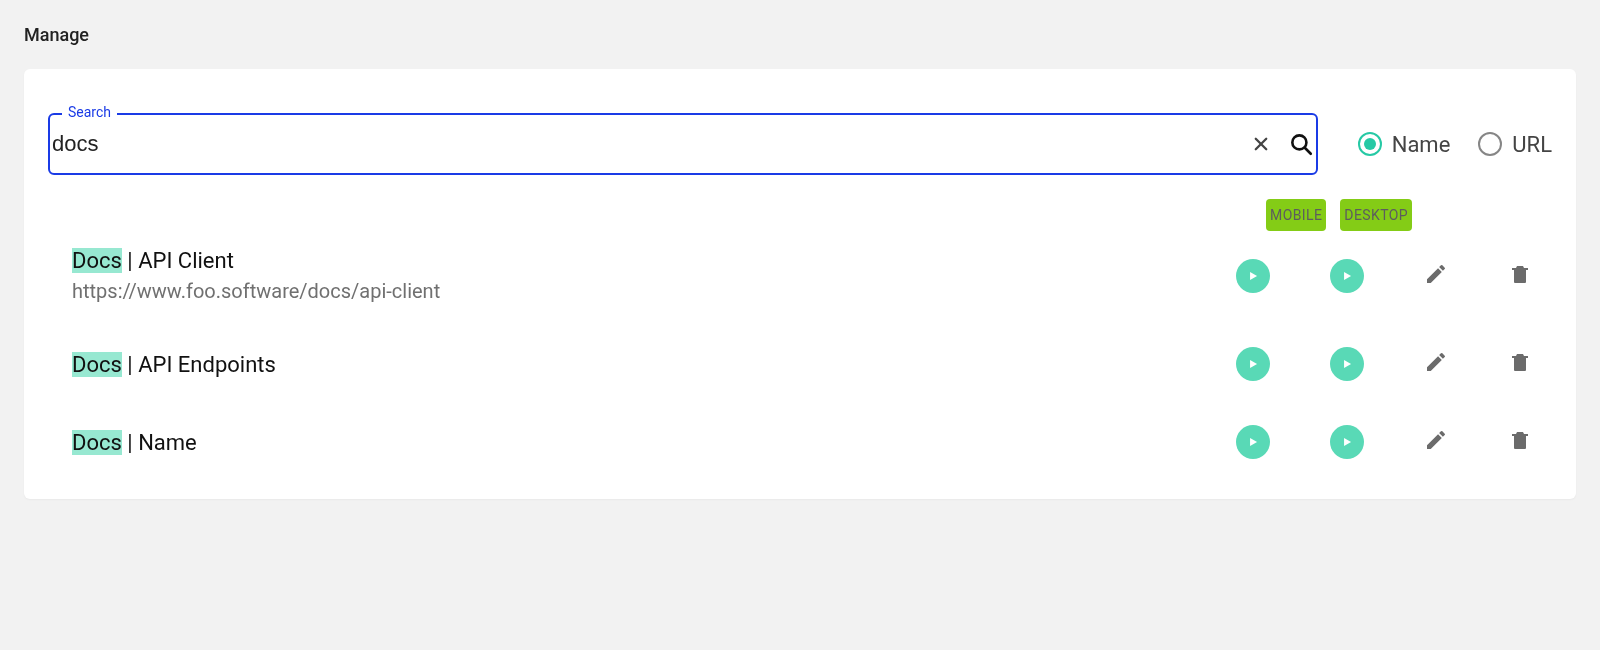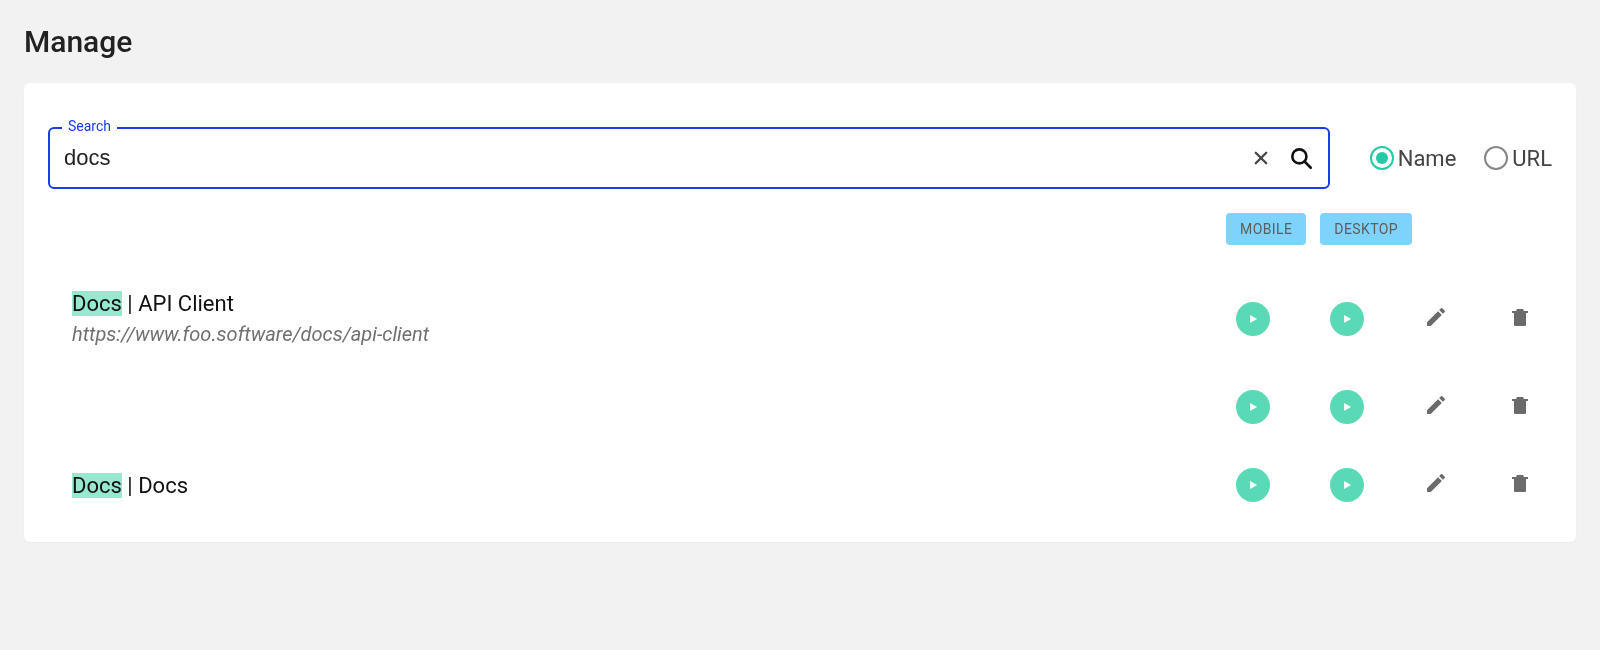--- a/index.html
+++ b/index.html
@@ -5,21 +5,21 @@
     * { box-sizing: border-box; margin: 0; padding: 0; }
     body {
       font-family: Roboto, 'Helvetica Neue', Arial, sans-serif;
       background: #f2f2f2;
       width: 1600px;
       height: 650px;
       padding: 24px;
       color: #212121;
     }
     .page-title {
-      font-size: 30px;
+      font-size: 18px;
       font-weight: 500;
       color: #222;
       margin-bottom: 24px;
     }
     .card {
       background: #fff;
       border-radius: 6px;
       padding: 0 24px 40px 24px;
       box-shadow: 0 1px 2px rgba(0,0,0,0.04);
     }
@@ -30,21 +30,21 @@
       padding-top: 44px;
     }
     .search-wrap {
       position: relative;
       flex: 1;
       display: flex;
       align-items: center;
       border: 2px solid #1a3be6;
       border-radius: 6px;
       height: 62px;
-      padding: 0 14px;
+      padding: 0 2px;
     }
     .search-label {
       position: absolute;
       top: -11px;
       left: 12px;
       background: #fff;
       padding: 0 6px;
       font-size: 14px;
       color: #1a3be6;
     }
@@ -58,40 +58,40 @@
     }
     .search-icons { display: flex; align-items: center; gap: 18px; }
     .icon-btn {
       display: inline-flex;
       align-items: center;
       justify-content: center;
       cursor: pointer;
       color: #444;
     }
     .radios { display: flex; align-items: center; gap: 28px; }
-    .radio { display: flex; align-items: center; gap: 4px; cursor: pointer; justify-content: center; }
+    .radio { display: flex; align-items: center; gap: 10px; cursor: pointer; justify-content: center; }
     .radio-circle {
       width: 24px; height: 24px; border-radius: 50%;
       border: 2.5px solid #868686;
       display: inline-flex; align-items: center; justify-content: center;
     }
     .radio-circle.selected { border-color: #26c9a5; }
     .radio-dot { width: 12px; height: 12px; border-radius: 50%; background: #26c9a5; }
     .radio-label { font-size: 22px; color: #444; }
     .header-chips { display:flex; justify-content:flex-end; gap:14px; margin-top: 24px; padding-right: 140px; }
     .chip {
-      background:#7dd3fc; color:#5d5d5d; font-size:14px; letter-spacing:0.4px;
-      padding:8px 14px; border-radius:4px;
-    }
-    .list { margin-top: 46px; display:flex; flex-direction:column; gap: 44px; padding: 0 20px 0 24px; }
+      background:#84cc16; color:#5d5d5d; font-size:14px; letter-spacing:0.4px;
+      padding:8px 4px; border-radius:4px;
+    }
+    .list { margin-top: 17px; display:flex; flex-direction:column; gap: 44px; padding: 0 20px 0 24px; }
     .row { display:flex; align-items:center; }
     .row-text { flex:1; }
     .row-title { font-size: 22px; font-weight: 400; color:#111; }
     .highlight { background:#97e8d1; }
-    .row-url { font-size: 20px; color:#707070; margin-top: 6px; font-style: italic; }
+    .row-url { font-size: 20px; color:#707070; margin-top: 6px; }
     .row-actions { display:flex; align-items:center; gap: 60px; }
     .play-btn {
       width:34px; height:34px; border-radius:50%;
       background:#59d9b6; display:inline-flex; align-items:center; justify-content:center;
       cursor:pointer;
     }
     .grey-icon { color:#6b6b6b; cursor:pointer; }
   </style>
 </head>
 <body>
@@ -167,20 +167,23 @@
       </span>
       <span class="grey-icon">
         <svg width="24" height="24" viewBox="0 0 24 24" fill="currentColor">
           <path d="M6 7h12v13a1 1 0 0 1-1 1H7a1 1 0 0 1-1-1V7zm3-3h6l1 2h4v2H4V6h4l1-2z"></path>
         </svg>
       </span>
     </div>
   </div>
       <div class="row">
     <div class="row-text">
+      <div class="row-title">
+        <span class="highlight">Docs</span><span> | API Endpoints</span>
+      </div>
     </div>
     <div class="row-actions">
       <span class="play-btn">
         <svg width="14" height="14" viewBox="0 0 24 24">
               <path d="M7 5v14l12-7z" fill="#fff"></path>
             </svg>
       </span>
       <span class="play-btn">
         <svg width="14" height="14" viewBox="0 0 24 24">
               <path d="M7 5v14l12-7z" fill="#fff"></path>
@@ -194,21 +197,21 @@
       <span class="grey-icon">
         <svg width="24" height="24" viewBox="0 0 24 24" fill="currentColor">
           <path d="M6 7h12v13a1 1 0 0 1-1 1H7a1 1 0 0 1-1-1V7zm3-3h6l1 2h4v2H4V6h4l1-2z"></path>
         </svg>
       </span>
     </div>
   </div>
       <div class="row">
     <div class="row-text">
       <div class="row-title">
-        <span class="highlight">Docs</span><span> | Docs</span>
+        <span class="highlight">Docs</span><span> | Name</span>
       </div>
     </div>
     <div class="row-actions">
       <span class="play-btn">
         <svg width="14" height="14" viewBox="0 0 24 24">
               <path d="M7 5v14l12-7z" fill="#fff"></path>
             </svg>
       </span>
       <span class="play-btn">
         <svg width="14" height="14" viewBox="0 0 24 24">

